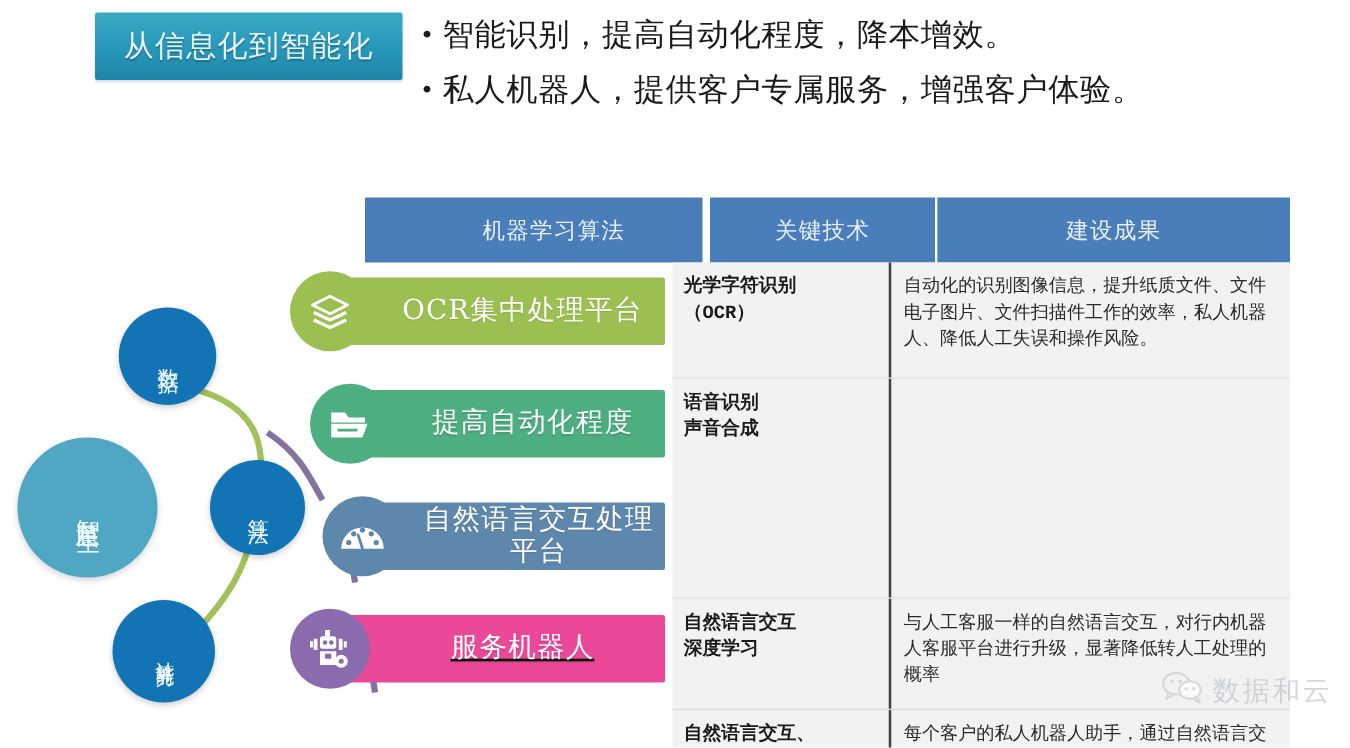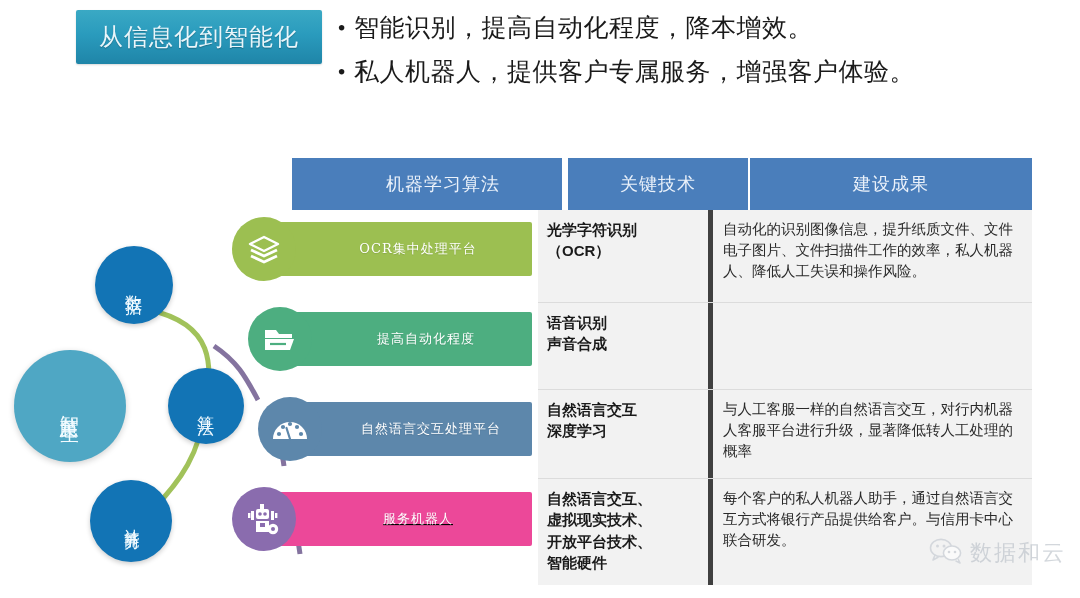--- a/index.html
+++ b/index.html
@@ -73,21 +73,21 @@
     position:absolute;left:0;top:-5px;width:64px;height:64px;border-radius:50%;
     display:flex;align-items:center;justify-content:center;
     z-index:2;
   }
   .plat .bar{
     position:absolute;left:32px;top:0;height:54px;border-radius:0 2px 2px 0;
     display:flex;align-items:center;justify-content:center;
     z-index:1;
   }
   .plat .bar span{
-    color:#ffffff;font-size:13px;letter-spacing:1px;line-height:1.18em;
+    color:#ffffff;font-size:22px;letter-spacing:1px;line-height:1.18em;
     font-family:"DejaVu Serif","Liberation Serif",serif;
     padding-left:40px;text-align:center;
     text-shadow:0 1px 1px rgba(0,0,0,.12);
   }
   .p1{left:232px;top:222px;width:300px;}
   .p1 .bar{width:268px;background:#9cbf51;}
   .p1 .knob{background:#9cbf51;}
   .p2{left:248px;top:312px;width:284px;}
   .p2 .bar{width:252px;background:#4dae80;}
   .p2 .knob{background:#4dae80;}
@@ -110,29 +110,29 @@
   .th1{width:238px;margin-right:6px;padding-left:32px;}
   .th2{width:180px;border-right:2px solid #ffffff;}
   .th3{flex:1;}
 
   .tbody{position:absolute;left:246px;top:52px;width:494px;}
   .trow{display:flex;border-bottom:1px solid #dcdcdc;background:#f2f2f2;}
   .trow:last-child{border-bottom:none;}
   .tc-key{
     width:175px;flex:0 0 175px;padding:9px 19px 12px 9px;
     font-weight:bold;font-size:15px;color:#1a1a1a;line-height:1.42em;
-    border-right:5px solid #404040;box-sizing:border-box;
+    border-right:2px solid #404040;box-sizing:border-box;font-family:Liberation Mono, monospace;
   }
   .tc-val{
     flex:1;padding:9px 8px 12px 10px;
     font-size:14.5px;color:#2a2a2a;line-height:1.44em;
     box-sizing:border-box;
   }
   .r1{min-height:92px;}
-  .r2{min-height:86px;}
+  .r2{min-height:86px;flex-direction:column;}
   .r3{min-height:88px;}
   .r4{min-height:98px;}
 
   
   .wm{
     position:absolute;right:14px;bottom:30px;
     display:flex;align-items:center;gap:7px;
     opacity:.62;
   }
   .wm .wmtxt{

